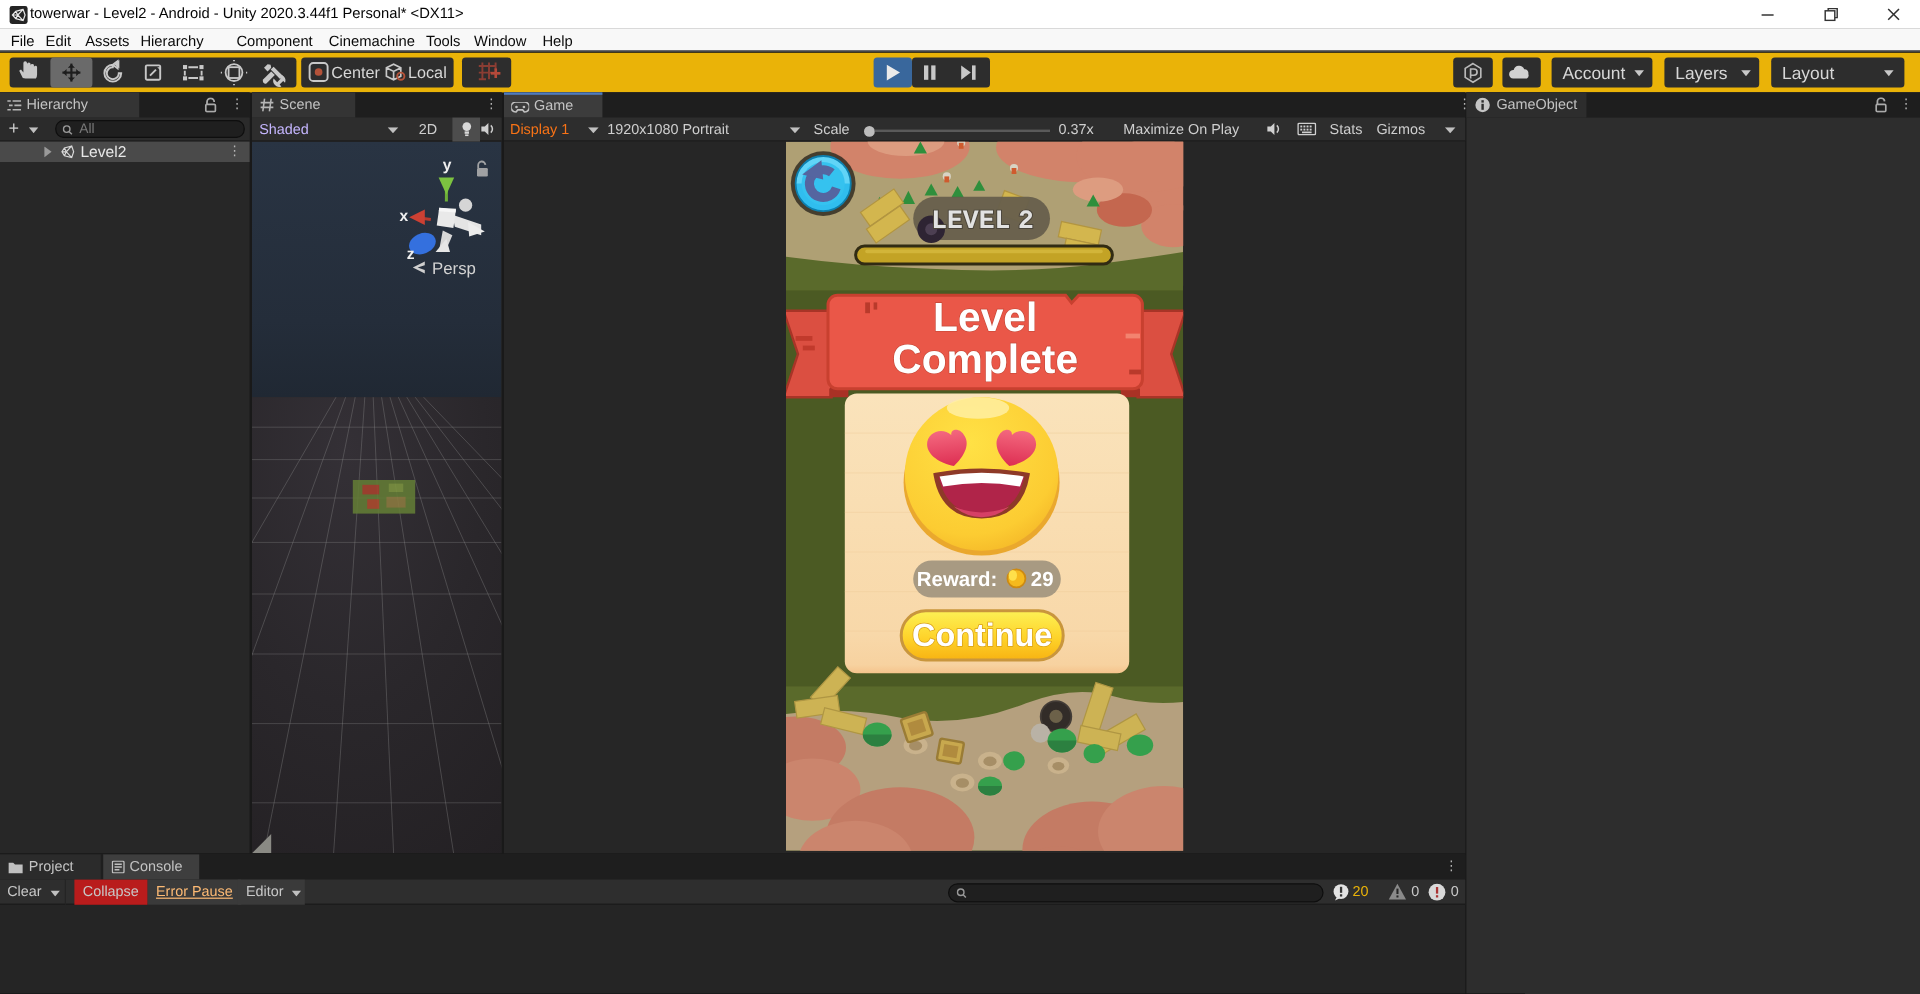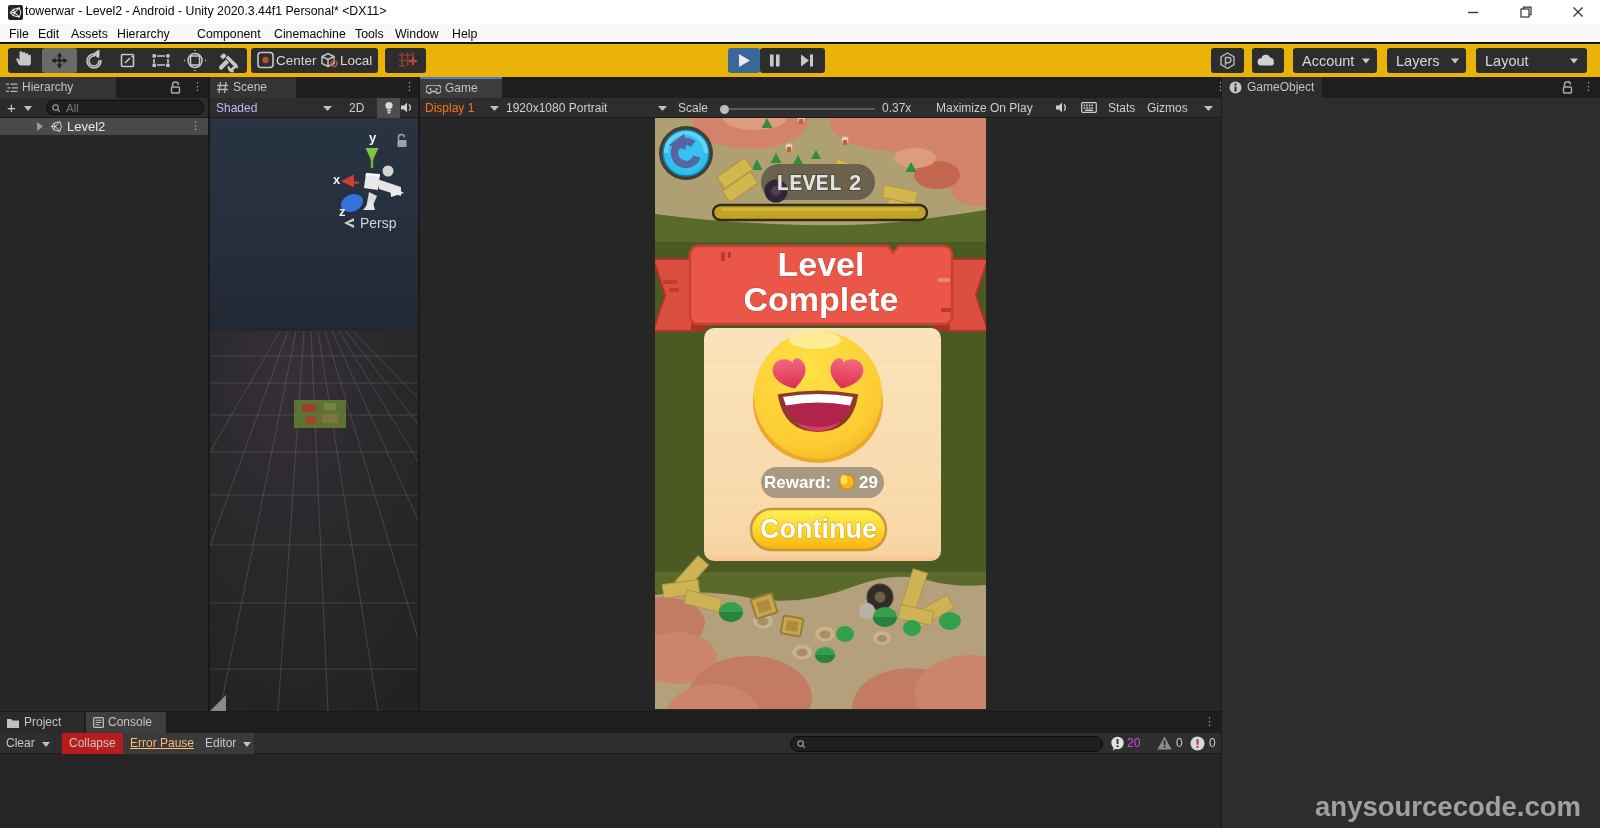--- a/index.html
+++ b/index.html
@@ -584,21 +584,20 @@
             <rect x="5.5" y="2.5" width="2" height="2" fill="#2d2d2d"></rect>
         </svg>
         <span style="position:absolute;left:25px;">GameObject</span>
       </div>
       <svg width="12" height="13" style="position:absolute;left:340px;top:4px;" viewBox="0 0 12 13">
         <path d="M2.5 6 v-2 a3 3 0 0 1 6 -0.5" fill="none" stroke="#aaa" stroke-width="1.5"></path>
         <rect x="1.5" y="6" width="8" height="6" rx="1" fill="none" stroke="#aaa" stroke-width="1.4"></rect>
       </svg>
       <div style="position:absolute;left:361px;top:3px;color:#b5b5b5;font-size:11px;">⋮</div>
     </div>
-    <div style="position:absolute;right:19px;bottom:5px;color:#a0a0a0;font-size:27.5px;font-weight:bold;">anysourcecode.com</div>
   </div>
   <div id="console" class="abs panel" style="background:#252525;">
     <div class="tabbar">
       <div class="tab" style="left:0;width:84px;background:#2b2b2b;">
         <svg width="12" height="10" style="position:absolute;left:7px;top:6px;" viewBox="0 0 12 10">
           <path d="M0 1 h4 l1.5 1.5 H12 V10 H0 z" fill="#c0c0c0"></path>
         </svg>
         <span style="position:absolute;left:24px;">Project</span>
       </div>
       <div class="tab" style="left:86px;width:80px;background:#3e3e3e;">
@@ -627,21 +626,21 @@
           <circle cx="3.6" cy="3.6" r="2.7" fill="none" stroke="#999" stroke-width="1.2"></circle>
             <path d="M5.7 5.7 l2.2 2.2" stroke="#999" stroke-width="1.2"></path>
         </svg>
       </div>
       <svg width="15" height="15" style="position:absolute;left:1110px;top:3px;" viewBox="0 0 15 15">
         <circle cx="7.5" cy="7" r="6.2" fill="#e3e3e3"></circle>
           <path d="M4 11.5 l-1.5 3 4 -2 z" fill="#e3e3e3"></path>
         <rect x="6.6" y="3" width="1.9" height="5" fill="#353535"></rect>
           <rect x="6.6" y="9.2" width="1.9" height="1.9" fill="#353535"></rect>
       </svg>
-      <span style="position:absolute;left:1127px;top:3px;color:#d946ef;">20</span>
+      <span style="position:absolute;left:1127px;top:3px;color:#eab308;">20</span>
       <svg width="15" height="14" style="position:absolute;left:1157px;top:3px;" viewBox="0 0 15 14">
         <path d="M7.5 0.5 L14.7 13.5 H0.3 z" fill="#8a8a8a"></path>
         <rect x="6.7" y="4.5" width="1.7" height="4.5" fill="#252525"></rect>
           <rect x="6.7" y="10.2" width="1.7" height="1.7" fill="#252525"></rect>
       </svg>
       <span style="position:absolute;left:1176px;top:3px;color:#c8c8c8;">0</span>
       <svg width="15" height="15" style="position:absolute;left:1190px;top:3px;" viewBox="0 0 15 15">
         <circle cx="7.5" cy="7.5" r="7" fill="#d8d8d8"></circle>
         <rect x="6.6" y="3.2" width="1.9" height="5.5" fill="#a33"></rect>
           <rect x="6.6" y="10" width="1.9" height="1.9" fill="#a33"></rect>

